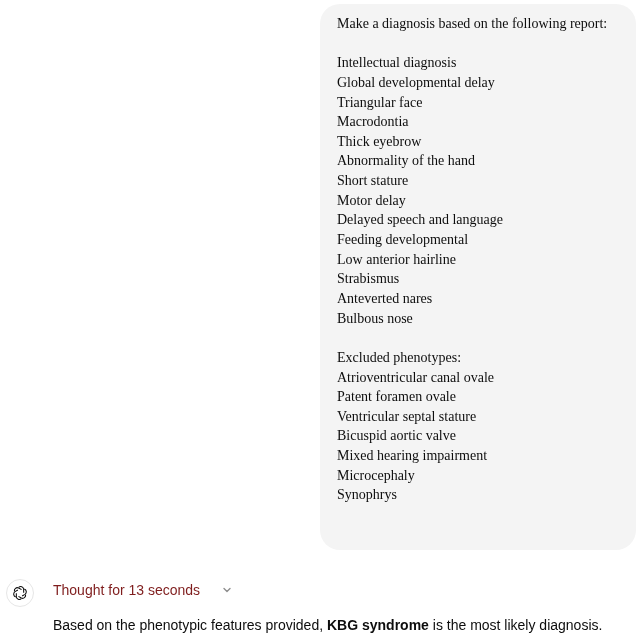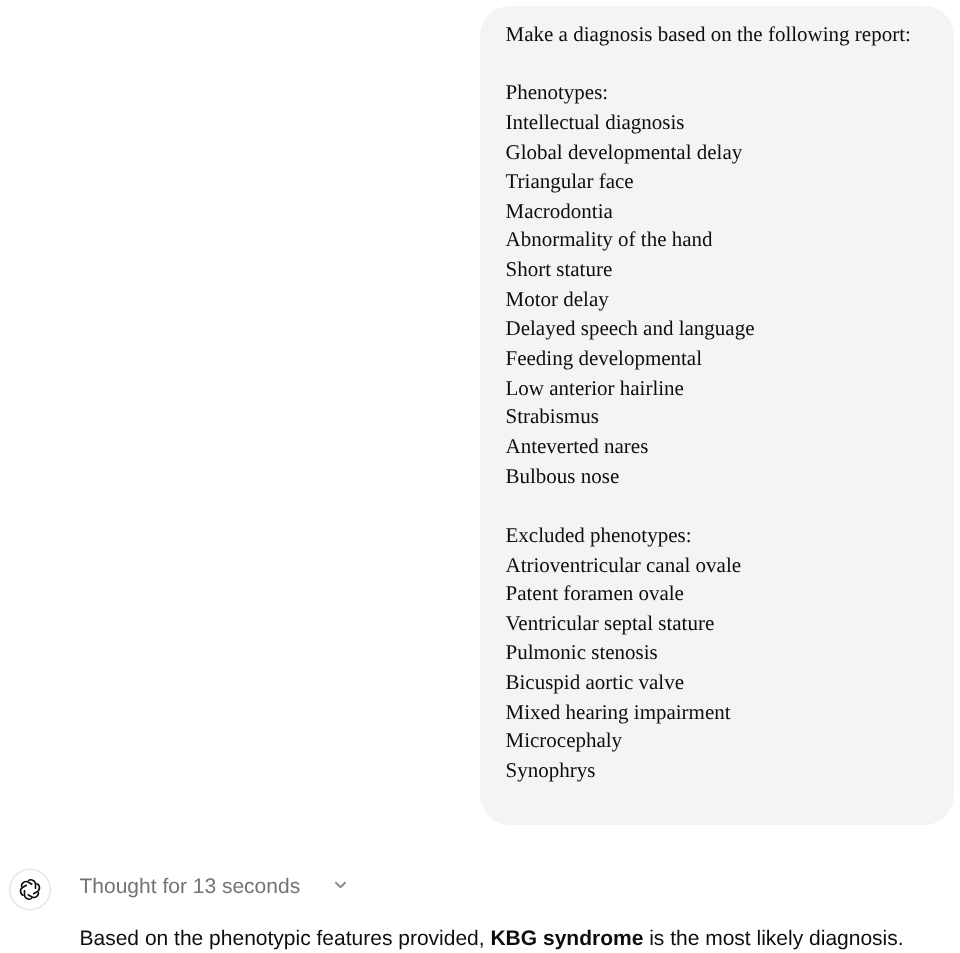--- a/index.html
+++ b/index.html
@@ -4,51 +4,50 @@
 <style>
   html, body { margin:0; padding:0; background:#ffffff; }
   body { width:640px; height:635px; position:relative; overflow:hidden;
          font-family:"Liberation Sans", "DejaVu Sans", sans-serif; color:#0d0d0d; }
   .bubble { position:absolute; left:320px; top:4px; width:316px; height:546px;
             background:#f4f4f4; border-radius:20px; box-sizing:border-box;
             padding:10px 16px 0 17px;font-family:Liberation Serif, serif; }
   .line { font-size:14px; line-height:19.65px; height:19.65px; white-space:nowrap; }
   .avatar { position:absolute; left:6px; top:579px; width:28px; height:28px; border-radius:50%;
             border:1px solid #e6e6e6; box-sizing:border-box; display:flex; align-items:center; justify-content:center; }
-  .thought { position:absolute; left:53px; top:582px; font-size:14px; color:#737373;
+  .thought { position:absolute; left:53px; top:582px; font-size:14px; color:#7f1d1d;
              display:flex; align-items:center; gap:22px; cursor:pointer; }
   .answer { position:absolute; left:53px; top:617px; font-size:14px; color:#0d0d0d; white-space:nowrap; }
   .answer b { font-weight:bold; }
 </style>
 </head>
 <body>
 
 <div class="bubble">
   <div class="line">Make a diagnosis based on the following report:</div>
   <div class="line"></div>
-  <div class="line">Phenotypes:</div>
   <div class="line">Intellectual diagnosis</div>
   <div class="line">Global developmental delay</div>
   <div class="line">Triangular face</div>
   <div class="line">Macrodontia</div>
+  <div class="line">Thick eyebrow</div>
   <div class="line">Abnormality of the hand</div>
   <div class="line">Short stature</div>
   <div class="line">Motor delay</div>
   <div class="line">Delayed speech and language</div>
   <div class="line">Feeding developmental</div>
   <div class="line">Low anterior hairline</div>
   <div class="line">Strabismus</div>
   <div class="line">Anteverted nares</div>
   <div class="line">Bulbous nose</div>
   <div class="line"></div>
   <div class="line">Excluded phenotypes:</div>
   <div class="line">Atrioventricular canal ovale</div>
   <div class="line">Patent foramen ovale</div>
   <div class="line">Ventricular septal stature</div>
-  <div class="line">Pulmonic stenosis</div>
   <div class="line">Bicuspid aortic valve</div>
   <div class="line">Mixed hearing impairment</div>
   <div class="line">Microcephaly</div>
   <div class="line">Synophrys</div>
 </div>
 
 <div class="avatar">
   <svg width="16" height="16" viewBox="0 0 24 24" fill="none" stroke="#0d0d0d" stroke-width="1.6" stroke-linejoin="round">
     <g transform="translate(12 12)">
       <path d="M-2 -8.5 a4.5 4.5 0 0 1 7.5 3 v5" transform="rotate(0)"></path>

